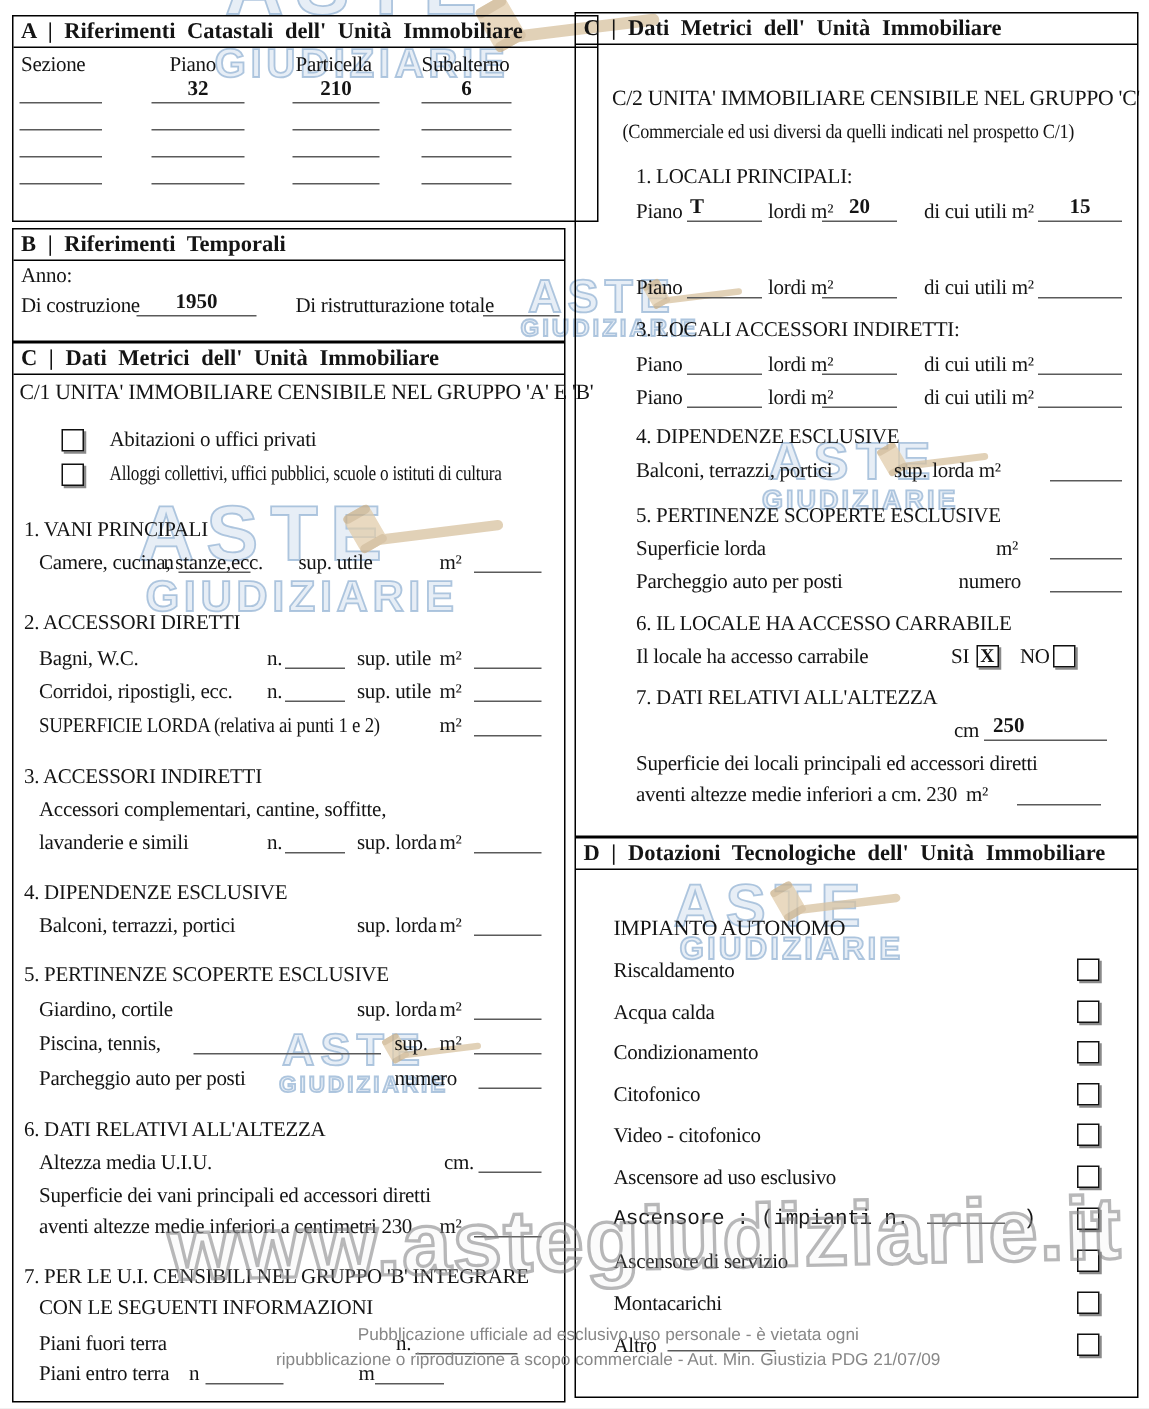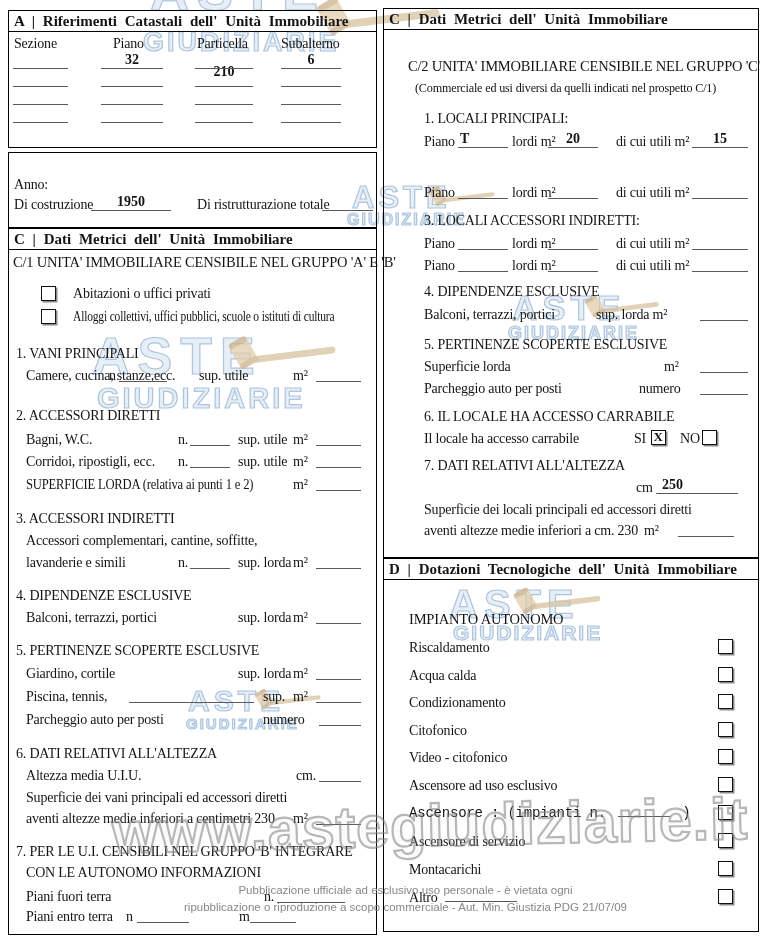--- a/index.html
+++ b/index.html
@@ -92,29 +92,29 @@
   <div class="wm" style="left:186px;top:716px;font-size:15px;letter-spacing:2px;">GIUDIZIARIE</div>
   <svg class="gavel" style="left:250px;top:687px;" width="74" height="28" viewBox="0 0 120 46">
     <rect x="26" y="24" width="90" height="7" rx="3.5" fill="#d8c2a0" transform="rotate(-7 26 28)"></rect>
     <g transform="rotate(-30 22 20)">
       <rect x="12" y="5" width="20" height="29" rx="5" fill="#e2cdab"></rect>
       <rect x="12" y="5" width="20" height="6" rx="3" fill="#ccb28b"></rect>
       <rect x="12" y="28" width="20" height="6" rx="3" fill="#ccb28b"></rect>
     </g>
   </svg>
 
-  <div class="box" style="left:8px;top:10px;width:367px;height:136px;">
+  <div class="box" style="left:8px;top:10px;width:367px;height:136px;padding-left:22px;">
     <div class="sec-title">A | Riferimenti Catastali dell' Unità Immobiliare</div>
     <span class="t" style="left:5px;top:24px;">Sezione</span>
     <span class="t" style="left:104px;top:24px;">Piano</span>
     <span class="t" style="left:188px;top:24px;">Particella</span>
     <span class="t" style="left:272px;top:24px;">Subalterno</span>
 
     <span class="val" style="left:92px;top:41px;width:62px;">32</span>
-    <span class="val" style="left:186px;top:41px;width:58px;margin-top:12px;">210</span>
+    <span class="val" style="left:186px;top:41px;width:58px;">210</span>
     <span class="val" style="left:272px;top:41px;width:60px;">6</span>
 
     <span class="ul" style="left:4px;top:43px;width:55px;"></span>
     <span class="ul" style="left:92px;top:43px;width:62px;"></span>
     <span class="ul" style="left:186px;top:43px;width:58px;"></span>
     <span class="ul" style="left:272px;top:43px;width:60px;"></span>
 
     <span class="ul" style="left:4px;top:61px;width:55px;"></span>
     <span class="ul" style="left:92px;top:61px;width:62px;"></span>
     <span class="ul" style="left:186px;top:61px;width:58px;"></span>
@@ -125,20 +125,21 @@
     <span class="ul" style="left:186px;top:79px;width:58px;"></span>
     <span class="ul" style="left:272px;top:79px;width:60px;"></span>
 
     <span class="ul" style="left:4px;top:97px;width:55px;"></span>
     <span class="ul" style="left:92px;top:97px;width:62px;"></span>
     <span class="ul" style="left:186px;top:97px;width:58px;"></span>
     <span class="ul" style="left:272px;top:97px;width:60px;"></span>
   </div>
 
   <div class="box" style="left:8px;top:152px;width:367px;height:74px;">
+    <div class="sec-title">B | Riferimenti Temporali</div>
     <span class="t" style="left:5px;top:23px;">Anno:</span>
     <span class="t" style="left:5px;top:43px;">Di costruzione</span>
     <span class="val" style="left:82px;top:41px;width:80px;">1950</span>
     <span class="ul" style="left:82px;top:43px;width:80px;"></span>
     <span class="t" style="left:188px;top:43px;">Di ristrutturazione totale</span>
     <span class="ul" style="left:313px;top:43px;width:51px;"></span>
   </div>
 
   <div class="box" style="left:8px;top:228px;width:367px;height:705px;">
     <div class="sec-title">C | Dati Metrici dell' Unità Immobiliare</div>
@@ -210,21 +211,21 @@
     <span class="t" style="left:7px;top:516px;">6. DATI RELATIVI ALL'ALTEZZA</span>
     <span class="t" style="left:17px;top:538px;">Altezza media U.I.U.</span>
     <span class="t" style="left:287px;top:538px;">cm.</span>
     <span class="ul" style="left:310px;top:538px;width:42px;"></span>
     <span class="t" style="left:17px;top:560px;">Superficie dei vani principali ed accessori diretti</span>
     <span class="t" style="left:17px;top:581px;">aventi altezze medie inferiori a centimetri 230</span>
     <span class="t" style="left:284px;top:581px;">m²</span>
     <span class="ul" style="left:307px;top:581px;width:45px;"></span>
 
     <span class="t" style="left:7px;top:614px;">7. PER LE U.I. CENSIBILI NEL GRUPPO 'B' INTEGRARE</span>
-    <span class="t" style="left:17px;top:635px;">CON LE AUTONOMO INFORMAZIONI</span>
+    <span class="t" style="left:17px;top:635px;">CON LE SEGUENTI INFORMAZIONI</span>
     <span class="t" style="left:17px;top:659px;">Piani  fuori  terra</span>
     <span class="t" style="left:255px;top:659px;">n.</span>
     <span class="ul" style="left:268px;top:659px;width:68px;"></span>
     <span class="t" style="left:17px;top:679px;">Piani  entro  terra</span>
     <span class="t" style="left:117px;top:679px;">n</span>
     <span class="ul" style="left:128px;top:679px;width:52px;"></span>
     <span class="t" style="left:230px;top:679px;">m</span>
     <span class="ul" style="left:241px;top:679px;width:46px;"></span>
   </div>
 

